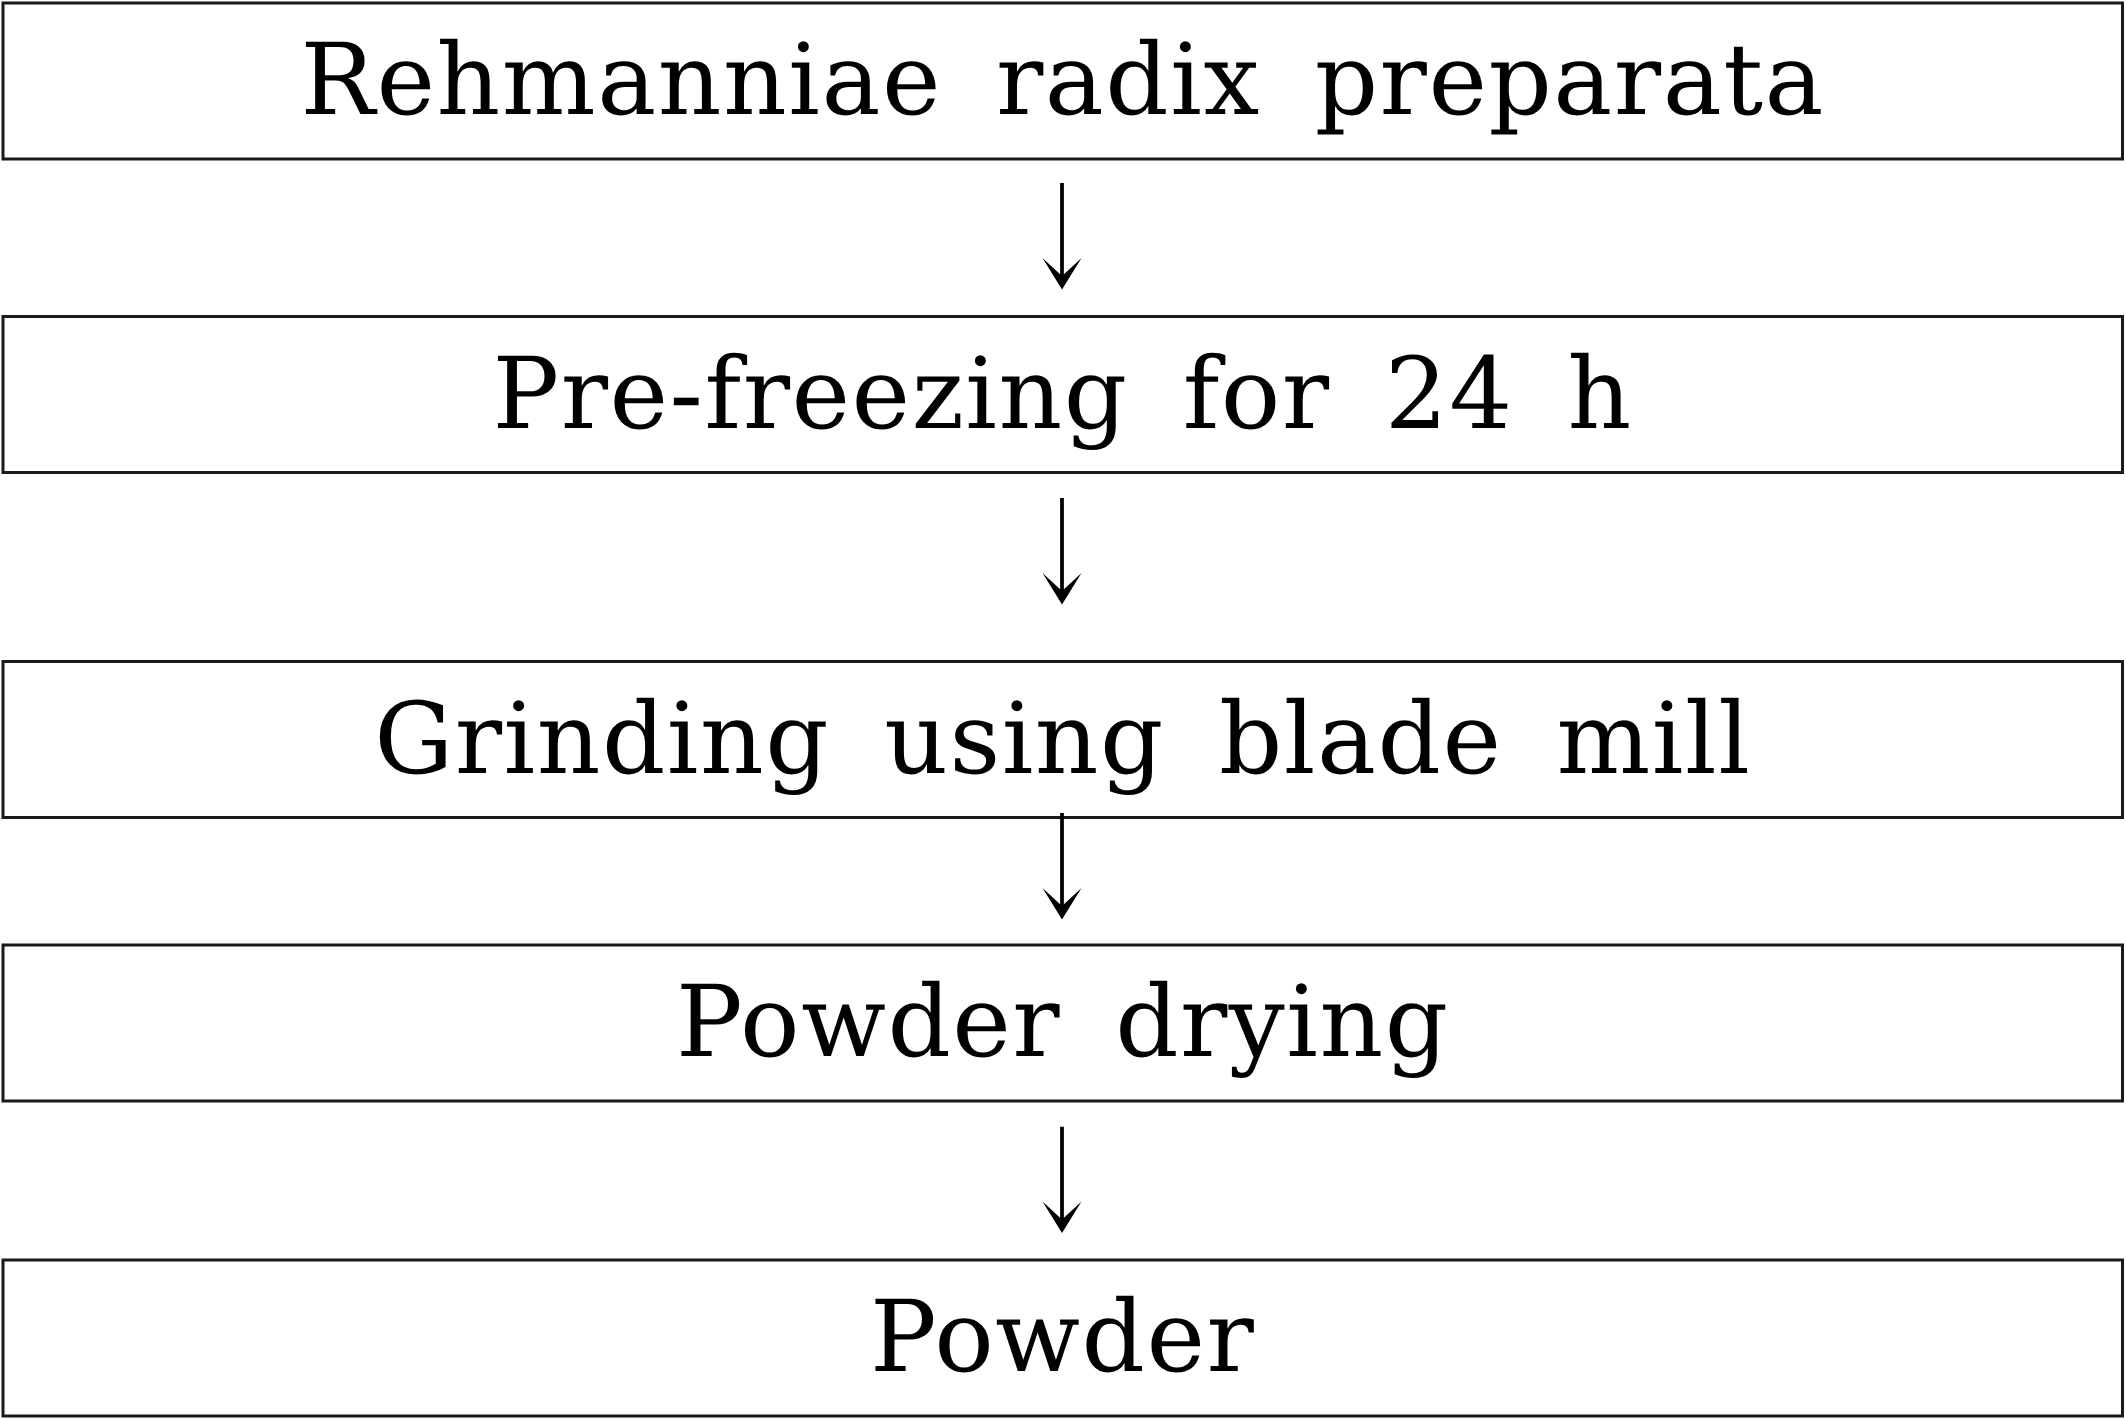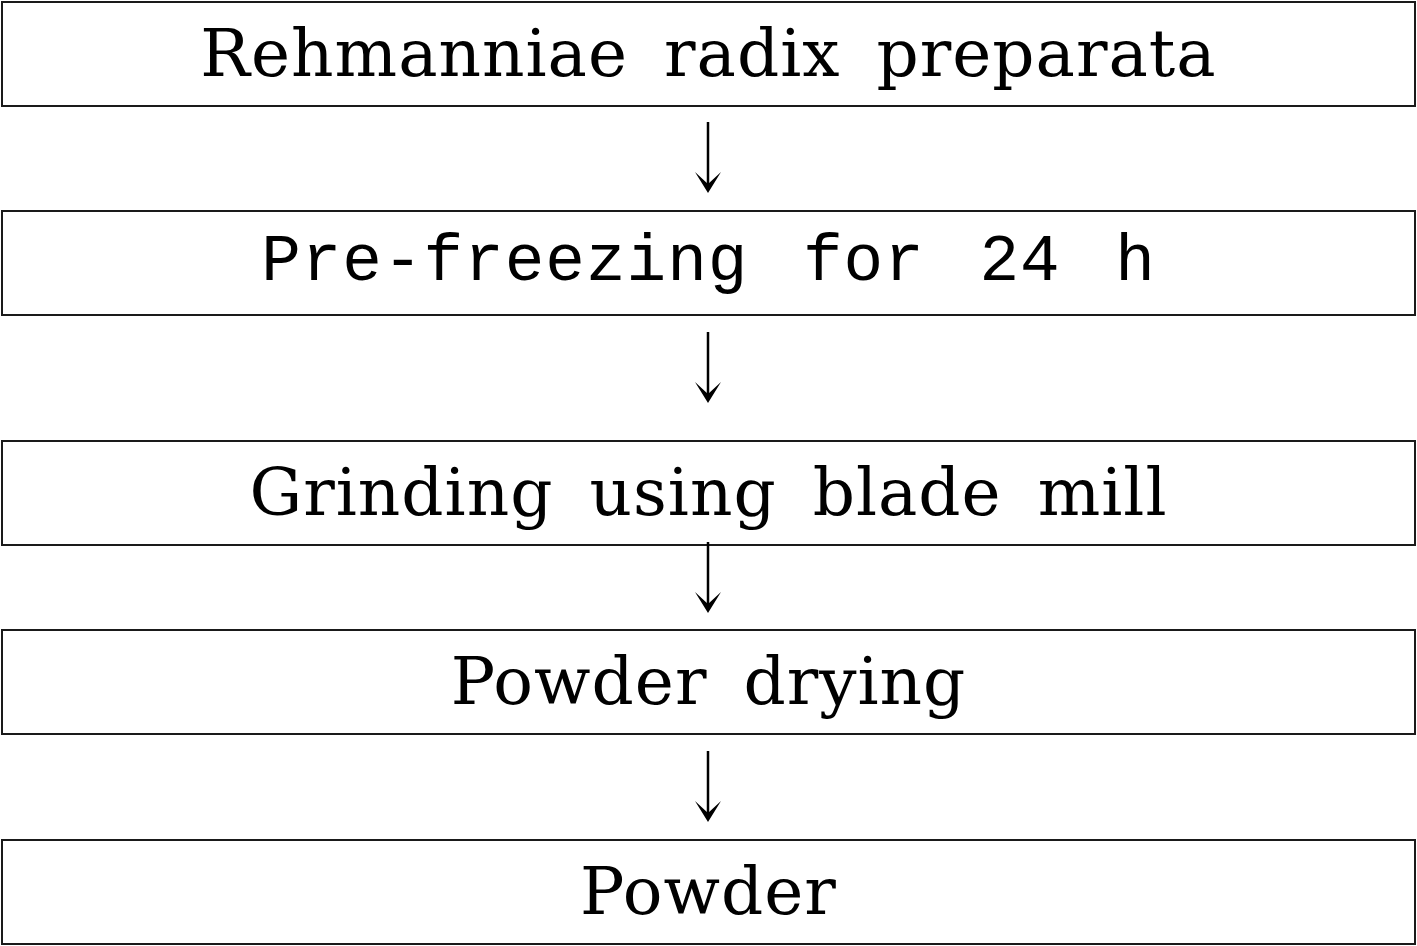--- a/index.html
+++ b/index.html
@@ -19,21 +19,21 @@
 
 <div>
   <div class="step" style="top:1px;">
     <span class="step-label">Rehmanniae radix preparata</span>
   </div>
   <svg class="arrow" style="top:122px;" viewBox="0 0 30 72">
     <line x1="15" y1="0" x2="15" y2="68" stroke="#000" stroke-width="2.5"></line>
     <path d="M2 50 L15 71 L28 50 L15 62 Z" fill="#000"></path>
   </svg>
 
-  <div class="step" style="top:210px;font-family:Liberation Mono, monospace;">
+  <div class="step" style="top:210px;">
     <span class="step-label">Pre-freezing for 24 h</span>
   </div>
   <svg class="arrow" style="top:332px;" viewBox="0 0 30 72">
     <line x1="15" y1="0" x2="15" y2="68" stroke="#000" stroke-width="2.5"></line>
     <path d="M2 50 L15 71 L28 50 L15 62 Z" fill="#000"></path>
   </svg>
 
   <div class="step" style="top:440px;">
     <span class="step-label">Grinding using blade mill</span>
   </div>

